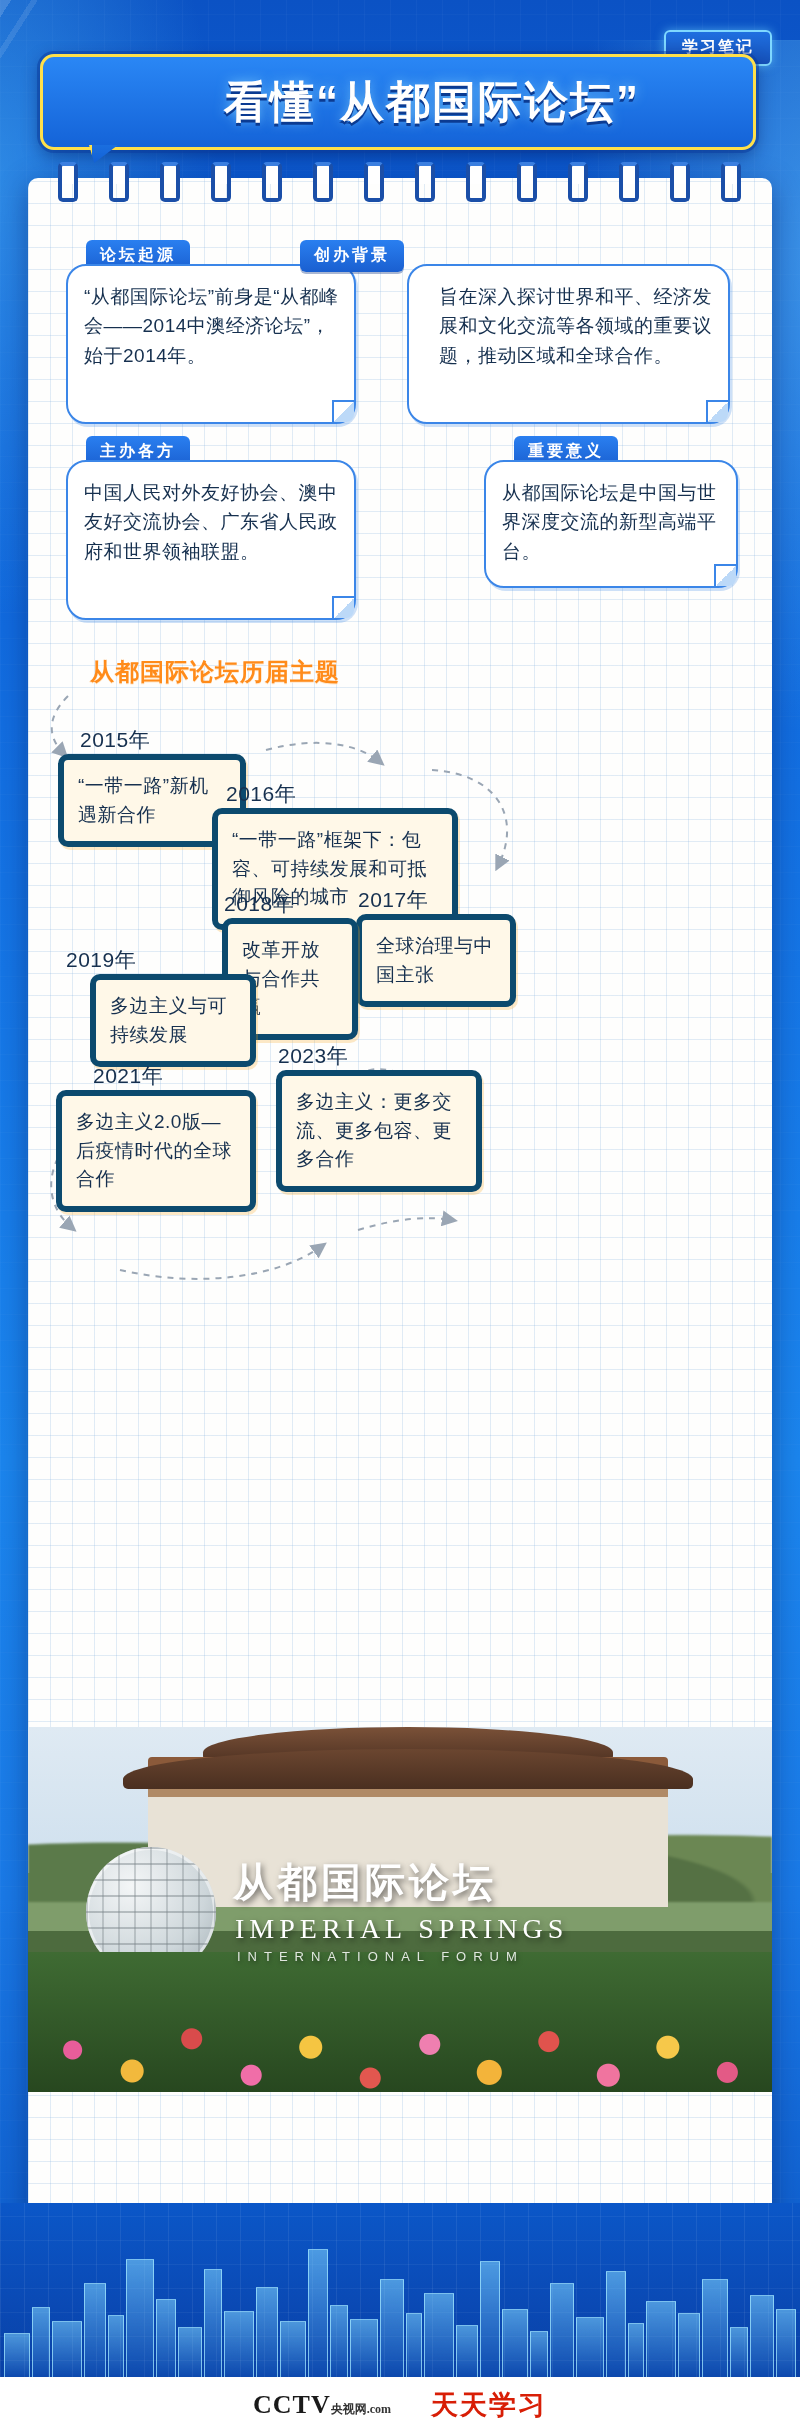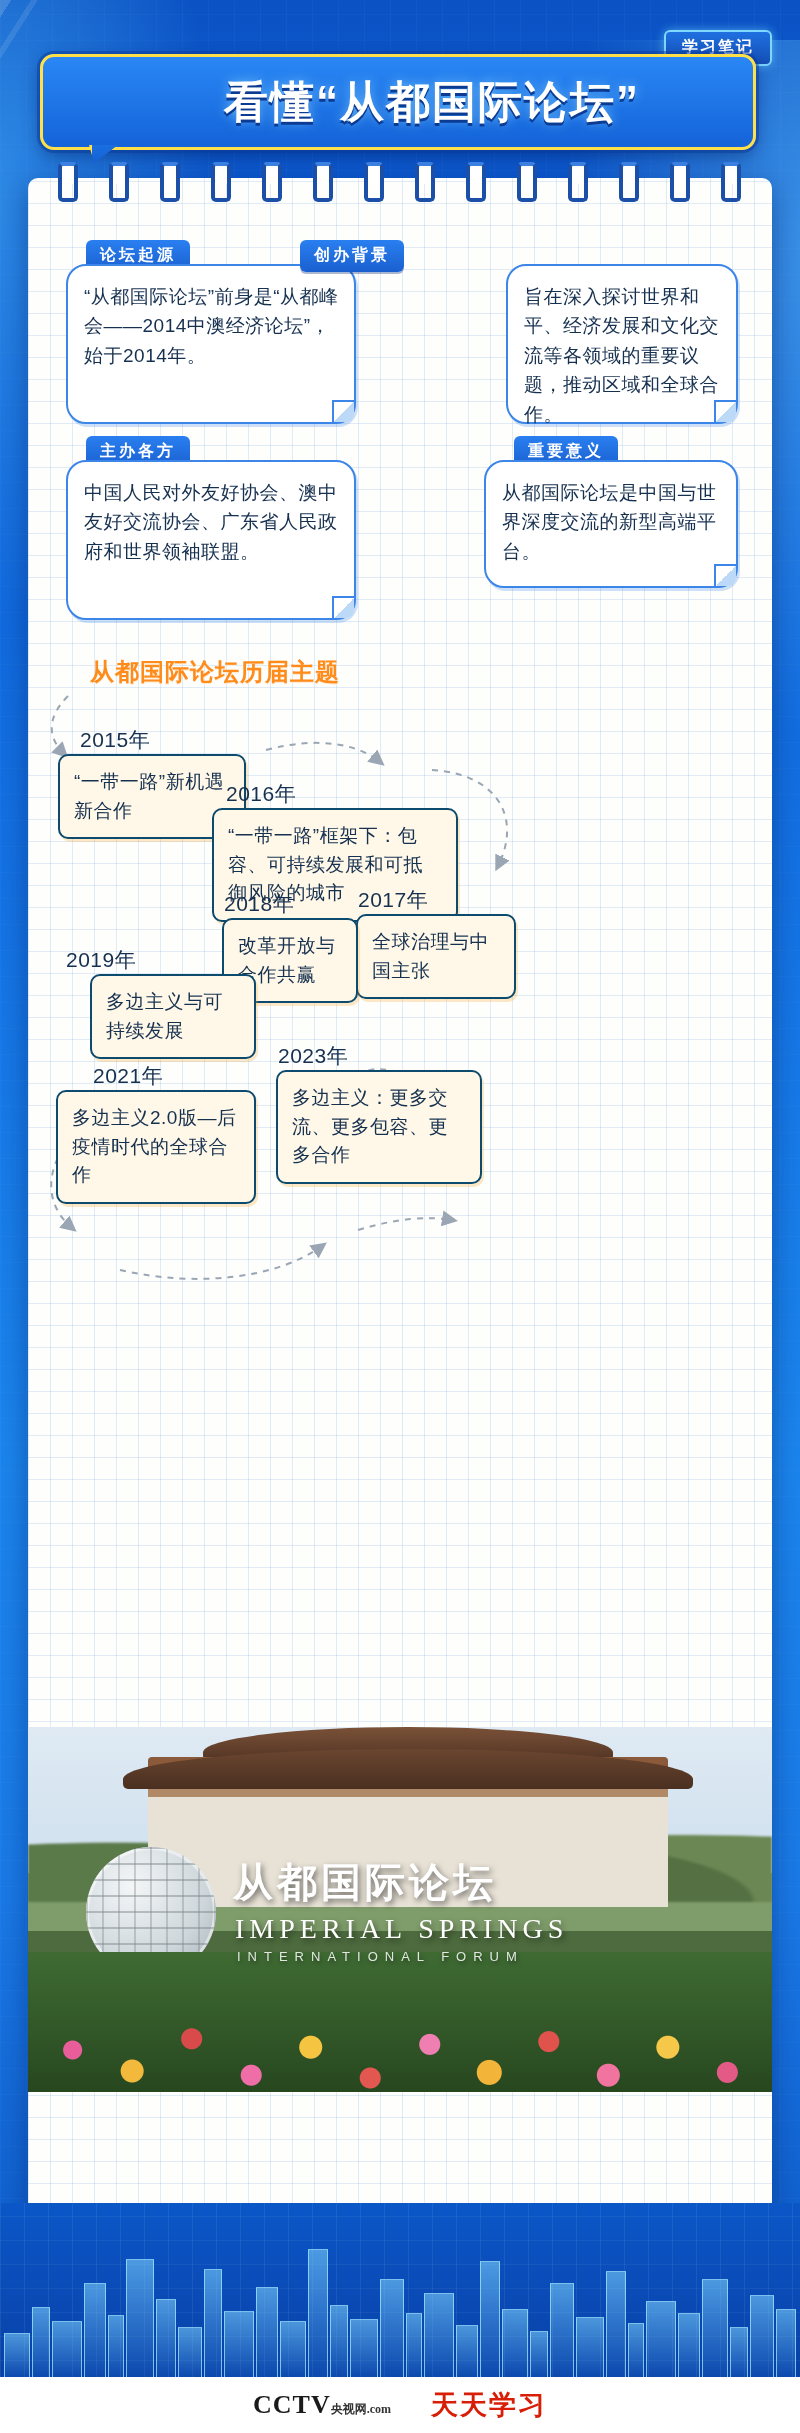--- a/index.html
+++ b/index.html
@@ -162,21 +162,21 @@
   .year {
     position: absolute;
     font-size: 21px;
     color: #16304f;
     font-weight: normal;
     letter-spacing: .5px;
   }
   .tcard {
     position: absolute;
     background: #fff8e8;
-    border: 2px solid #0c4a6e;
+    border: 6px solid #0c4a6e;
     border-radius: 10px;
     box-shadow: 2px 3px 0 rgba(246,168,35,.25);
     padding: 12px 14px;
     font-size: 19px;
     line-height: 1.5;
     color: #16304f;
     letter-spacing: .5px;
   }
   .arrow {
     position: absolute;
@@ -332,21 +332,21 @@
       <div class="ring" style="left: 693px;"></div>
     </div>
 
   <div class="label" style="left:58px; top:62px;">论坛起源</div>
   <div class="card" style="left:38px; top:86px; width:290px; height:160px;">
     <div class="card-body">“从都国际论坛”前身是“从都峰会——2014中澳经济论坛”，始于2014年。</div>
     <div class="card-fold"></div>
   </div>
 
   <div class="label" style="left:272px; top:62px;">创办背景</div>
-  <div class="card" style="left:252px; top:86px; width:232px; height:160px; left:auto; right:34px;">
+  <div class="card" style="left:252px; top:86px; width:323px; height:160px; left:auto; right:42px;padding-left:14px;">
     <div class="card-body">旨在深入探讨世界和平、经济发展和文化交流等各领域的重要议题，推动区域和全球合作。</div>
     <div class="card-fold"></div>
   </div>
 
   <div class="label" style="left:58px; top:258px;">主办各方</div>
   <div class="card" style="left:38px; top:282px; width:290px; height:160px;">
     <div class="card-body">中国人民对外友好协会、澳中友好交流协会、广东省人民政府和世界领袖联盟。</div>
     <div class="card-fold"></div>
   </div>
 

